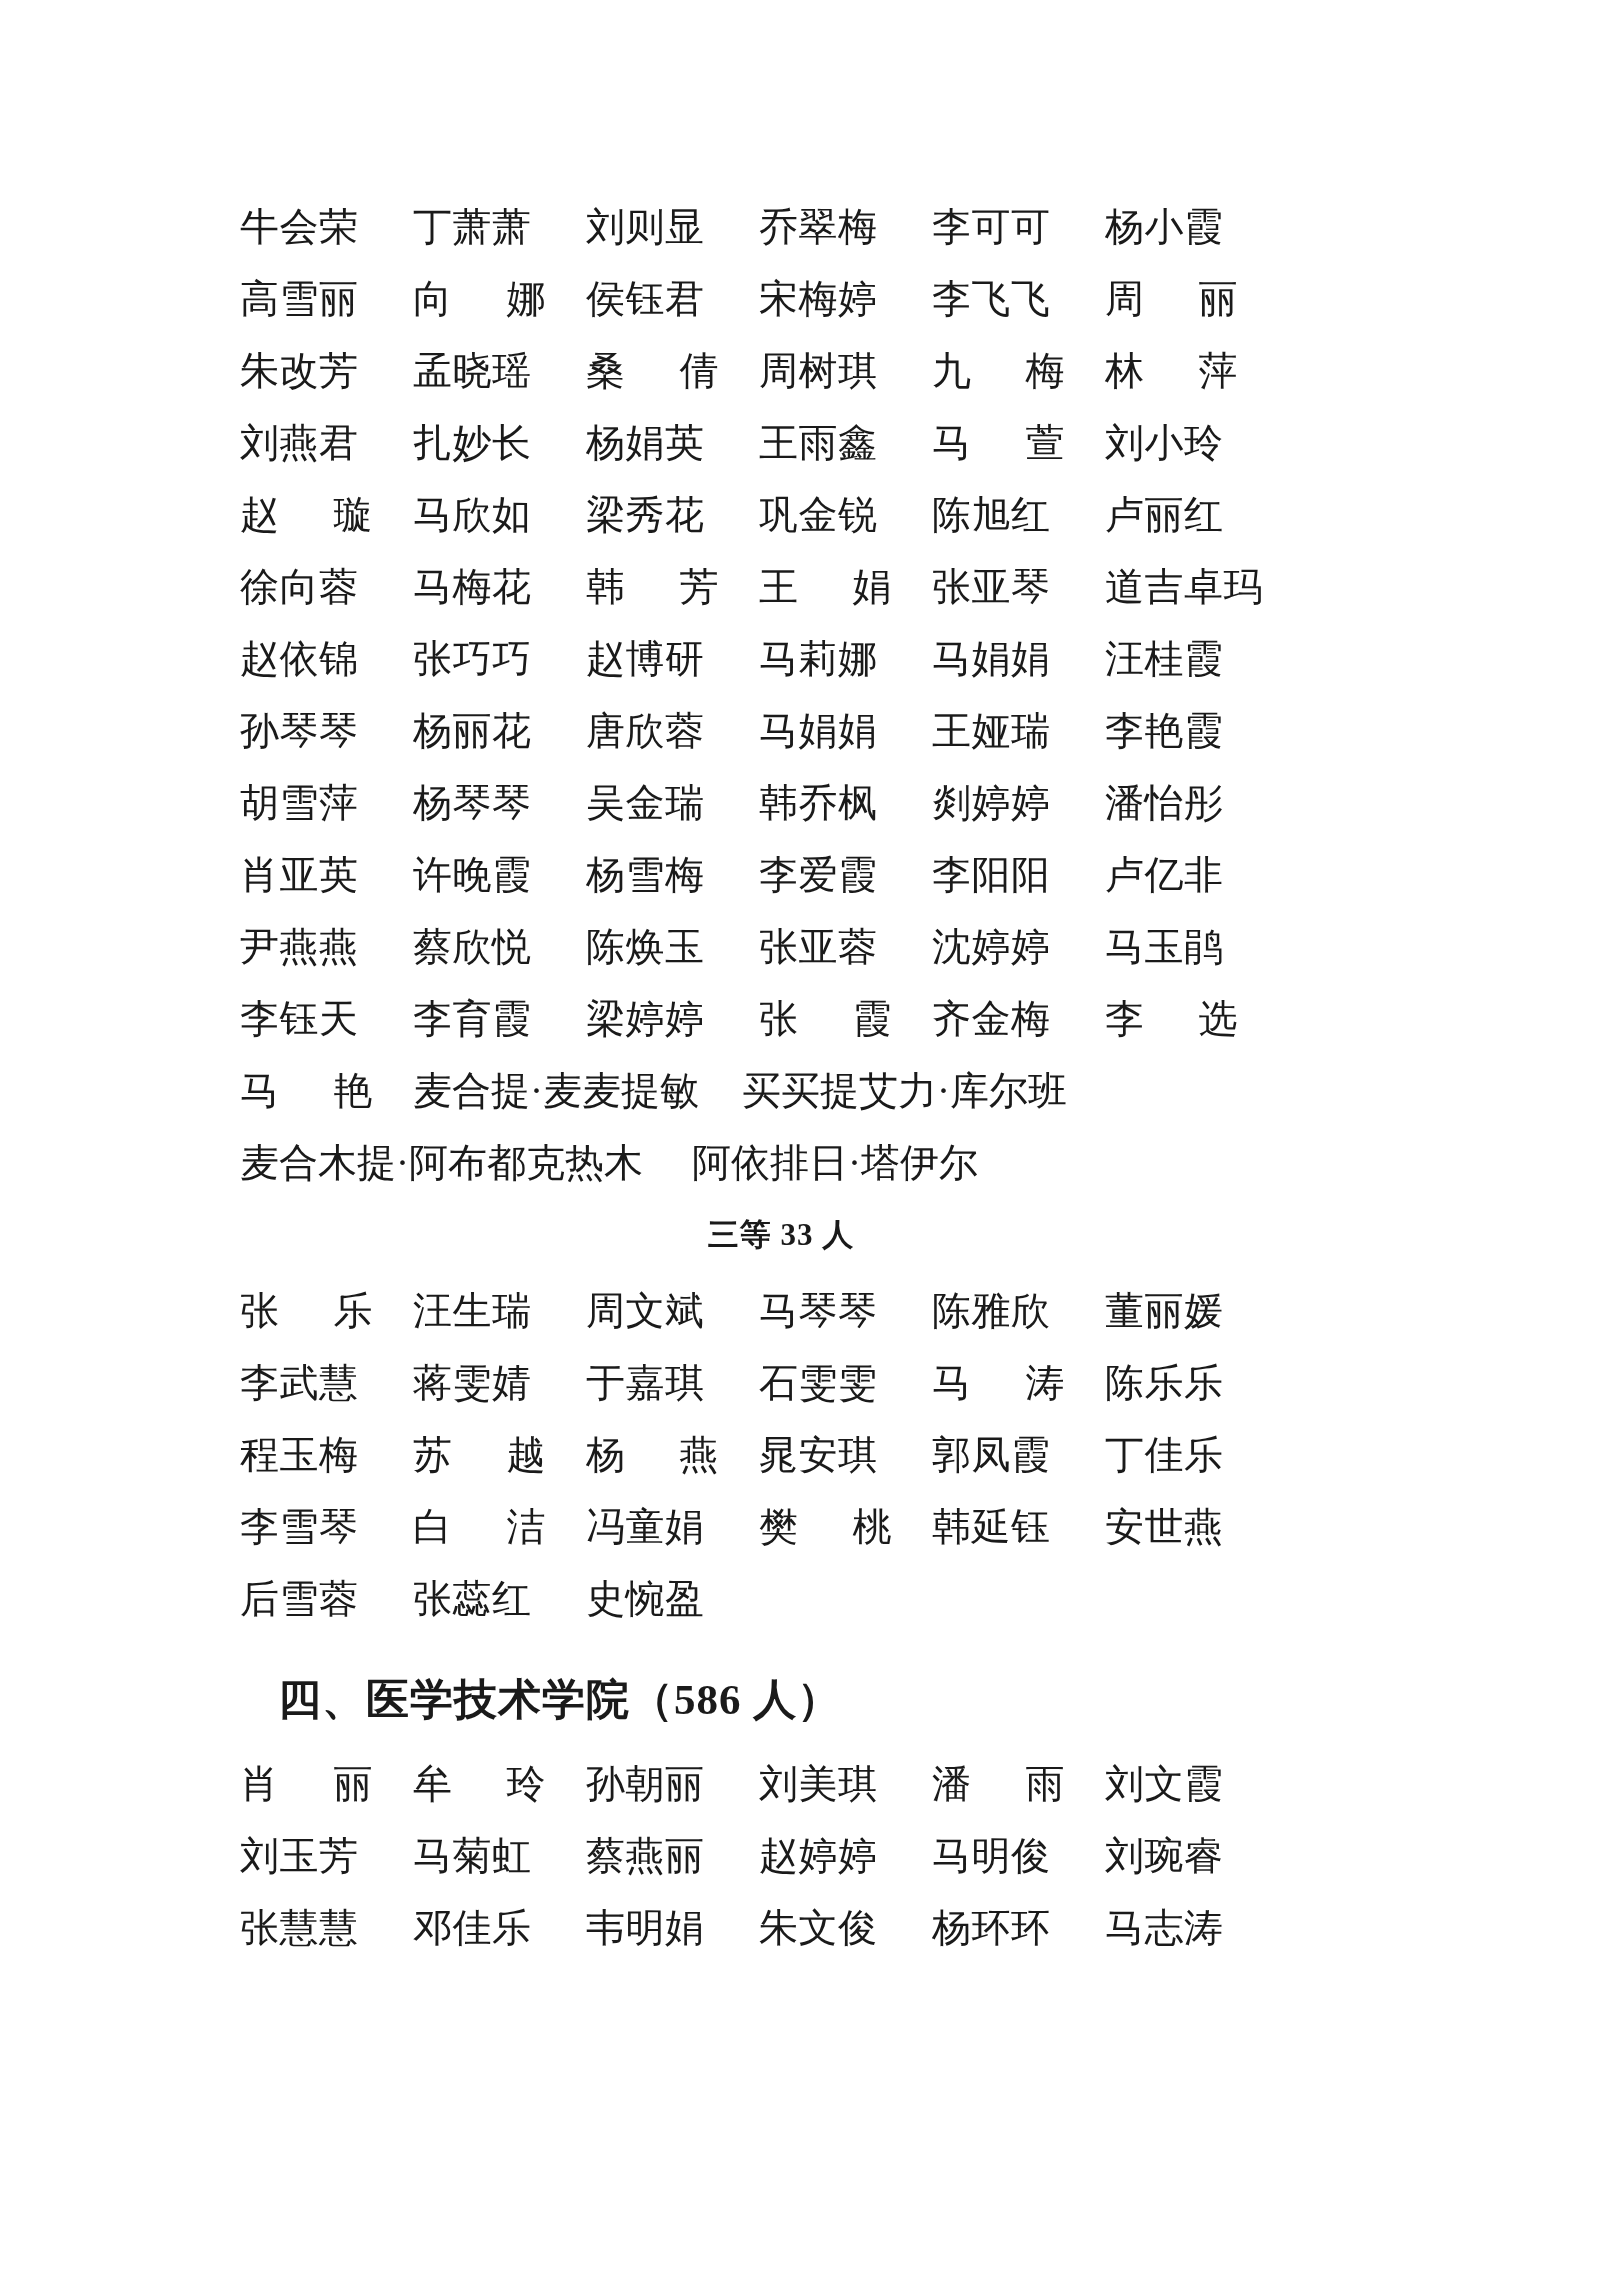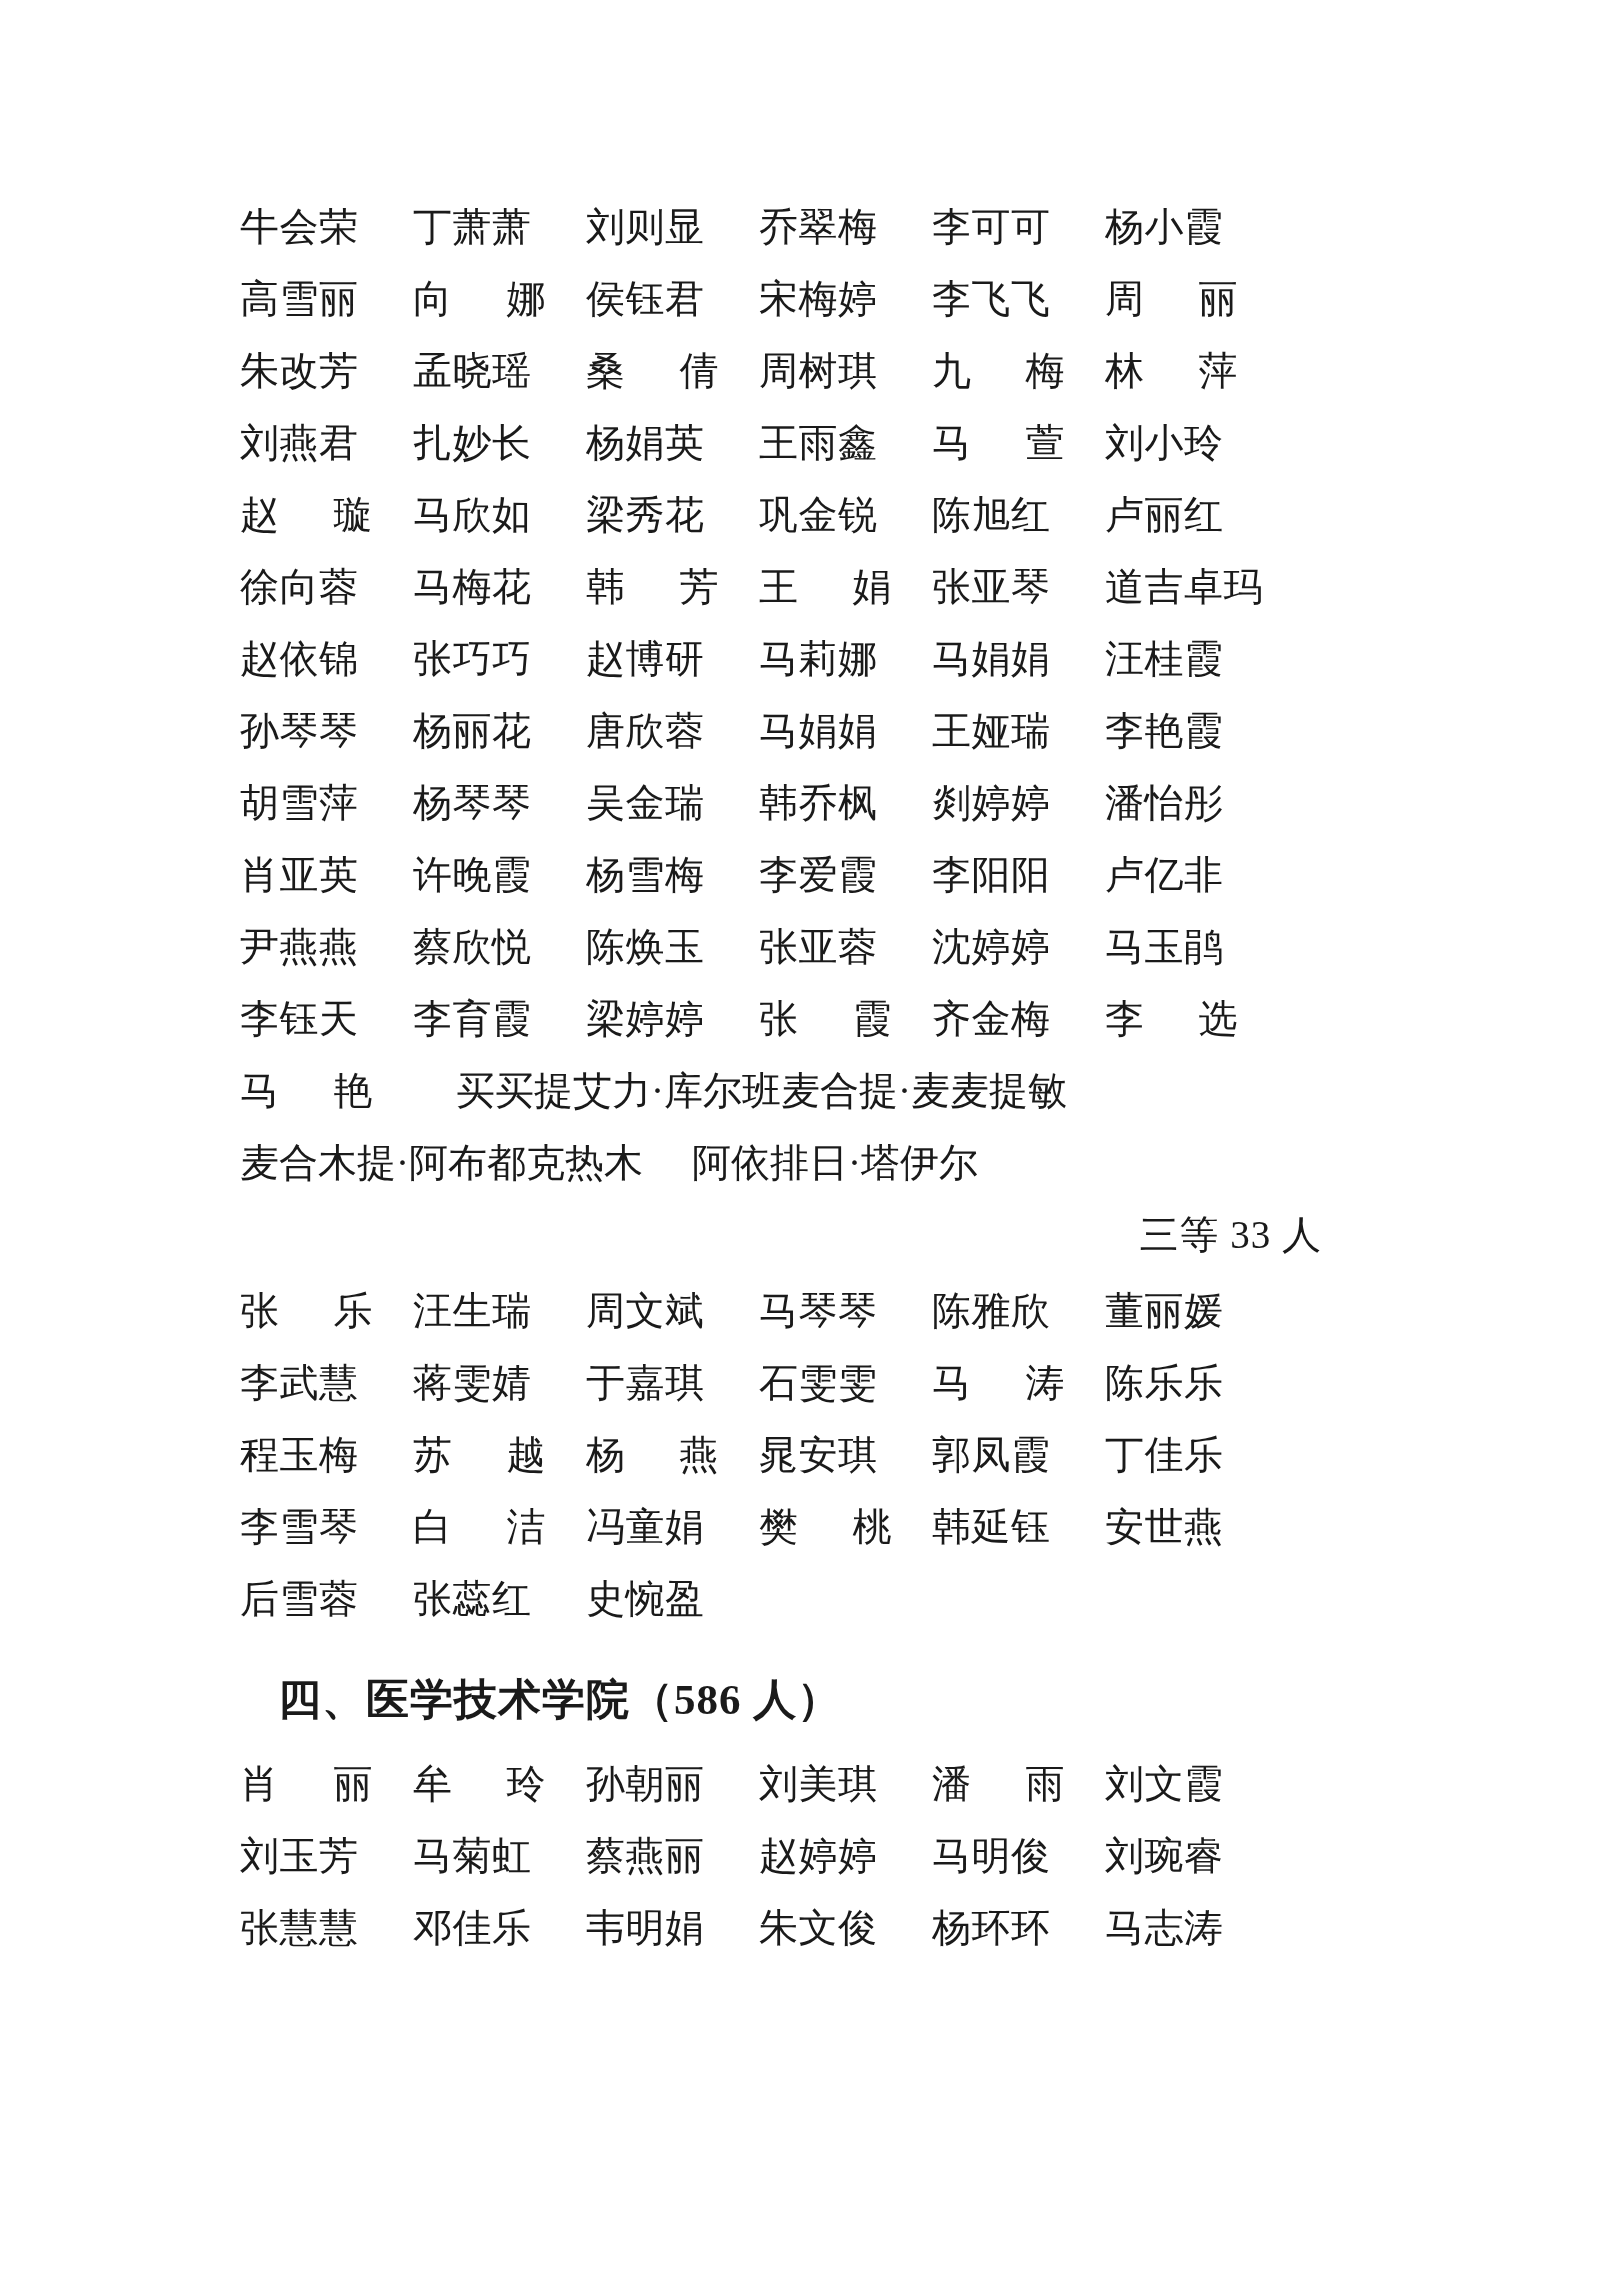--- a/index.html
+++ b/index.html
@@ -47,23 +47,23 @@
     width: 133px;
   }
   .wide-cell {
     flex: 0 0 auto;
     width: auto;
     font-size: 39px;
     line-height: 72px;
     white-space: nowrap;
   }
   .subheading {
-    text-align: right;
-    font-size: 39px;
-    font-weight: normal;
+    text-align: center;
+    font-size: 31px;
+    font-weight: bold;
     line-height: 72px;
     height: 76px;
     letter-spacing: 1px;
     padding-right: 127px;
   }
   .section-heading {
     font-size: 43px;
     font-weight: bold;
     line-height: 78px;
     letter-spacing: 1px;
@@ -171,22 +171,22 @@
         <div class="name-cell"><span class="n3">李育霞</span></div>
         <div class="name-cell"><span class="n3">梁婷婷</span></div>
         <div class="name-cell"><span class="n2">张霞</span></div>
         <div class="name-cell"><span class="n3">齐金梅</span></div>
         <div class="name-cell"><span class="n2">李选</span></div>
       </div>
     </div>
 
   <div class="name-row">
     <div class="name-cell"><span class="n2">马艳</span></div>
+    <div class="wide-cell">麦合提·麦麦提敏</div>
     <div class="wide-cell" style="padding-left:43px">买买提艾力·库尔班</div>
-    <div class="wide-cell">麦合提·麦麦提敏</div>
   </div>
 
   <div class="name-row">
     <div class="wide-cell">麦合木提·阿布都克热木</div>
     <div class="wide-cell" style="padding-left:49px">阿依排日·塔伊尔</div>
   </div>
 
   <div class="subheading">三等 33 人</div>
 
   <div id="block2">

